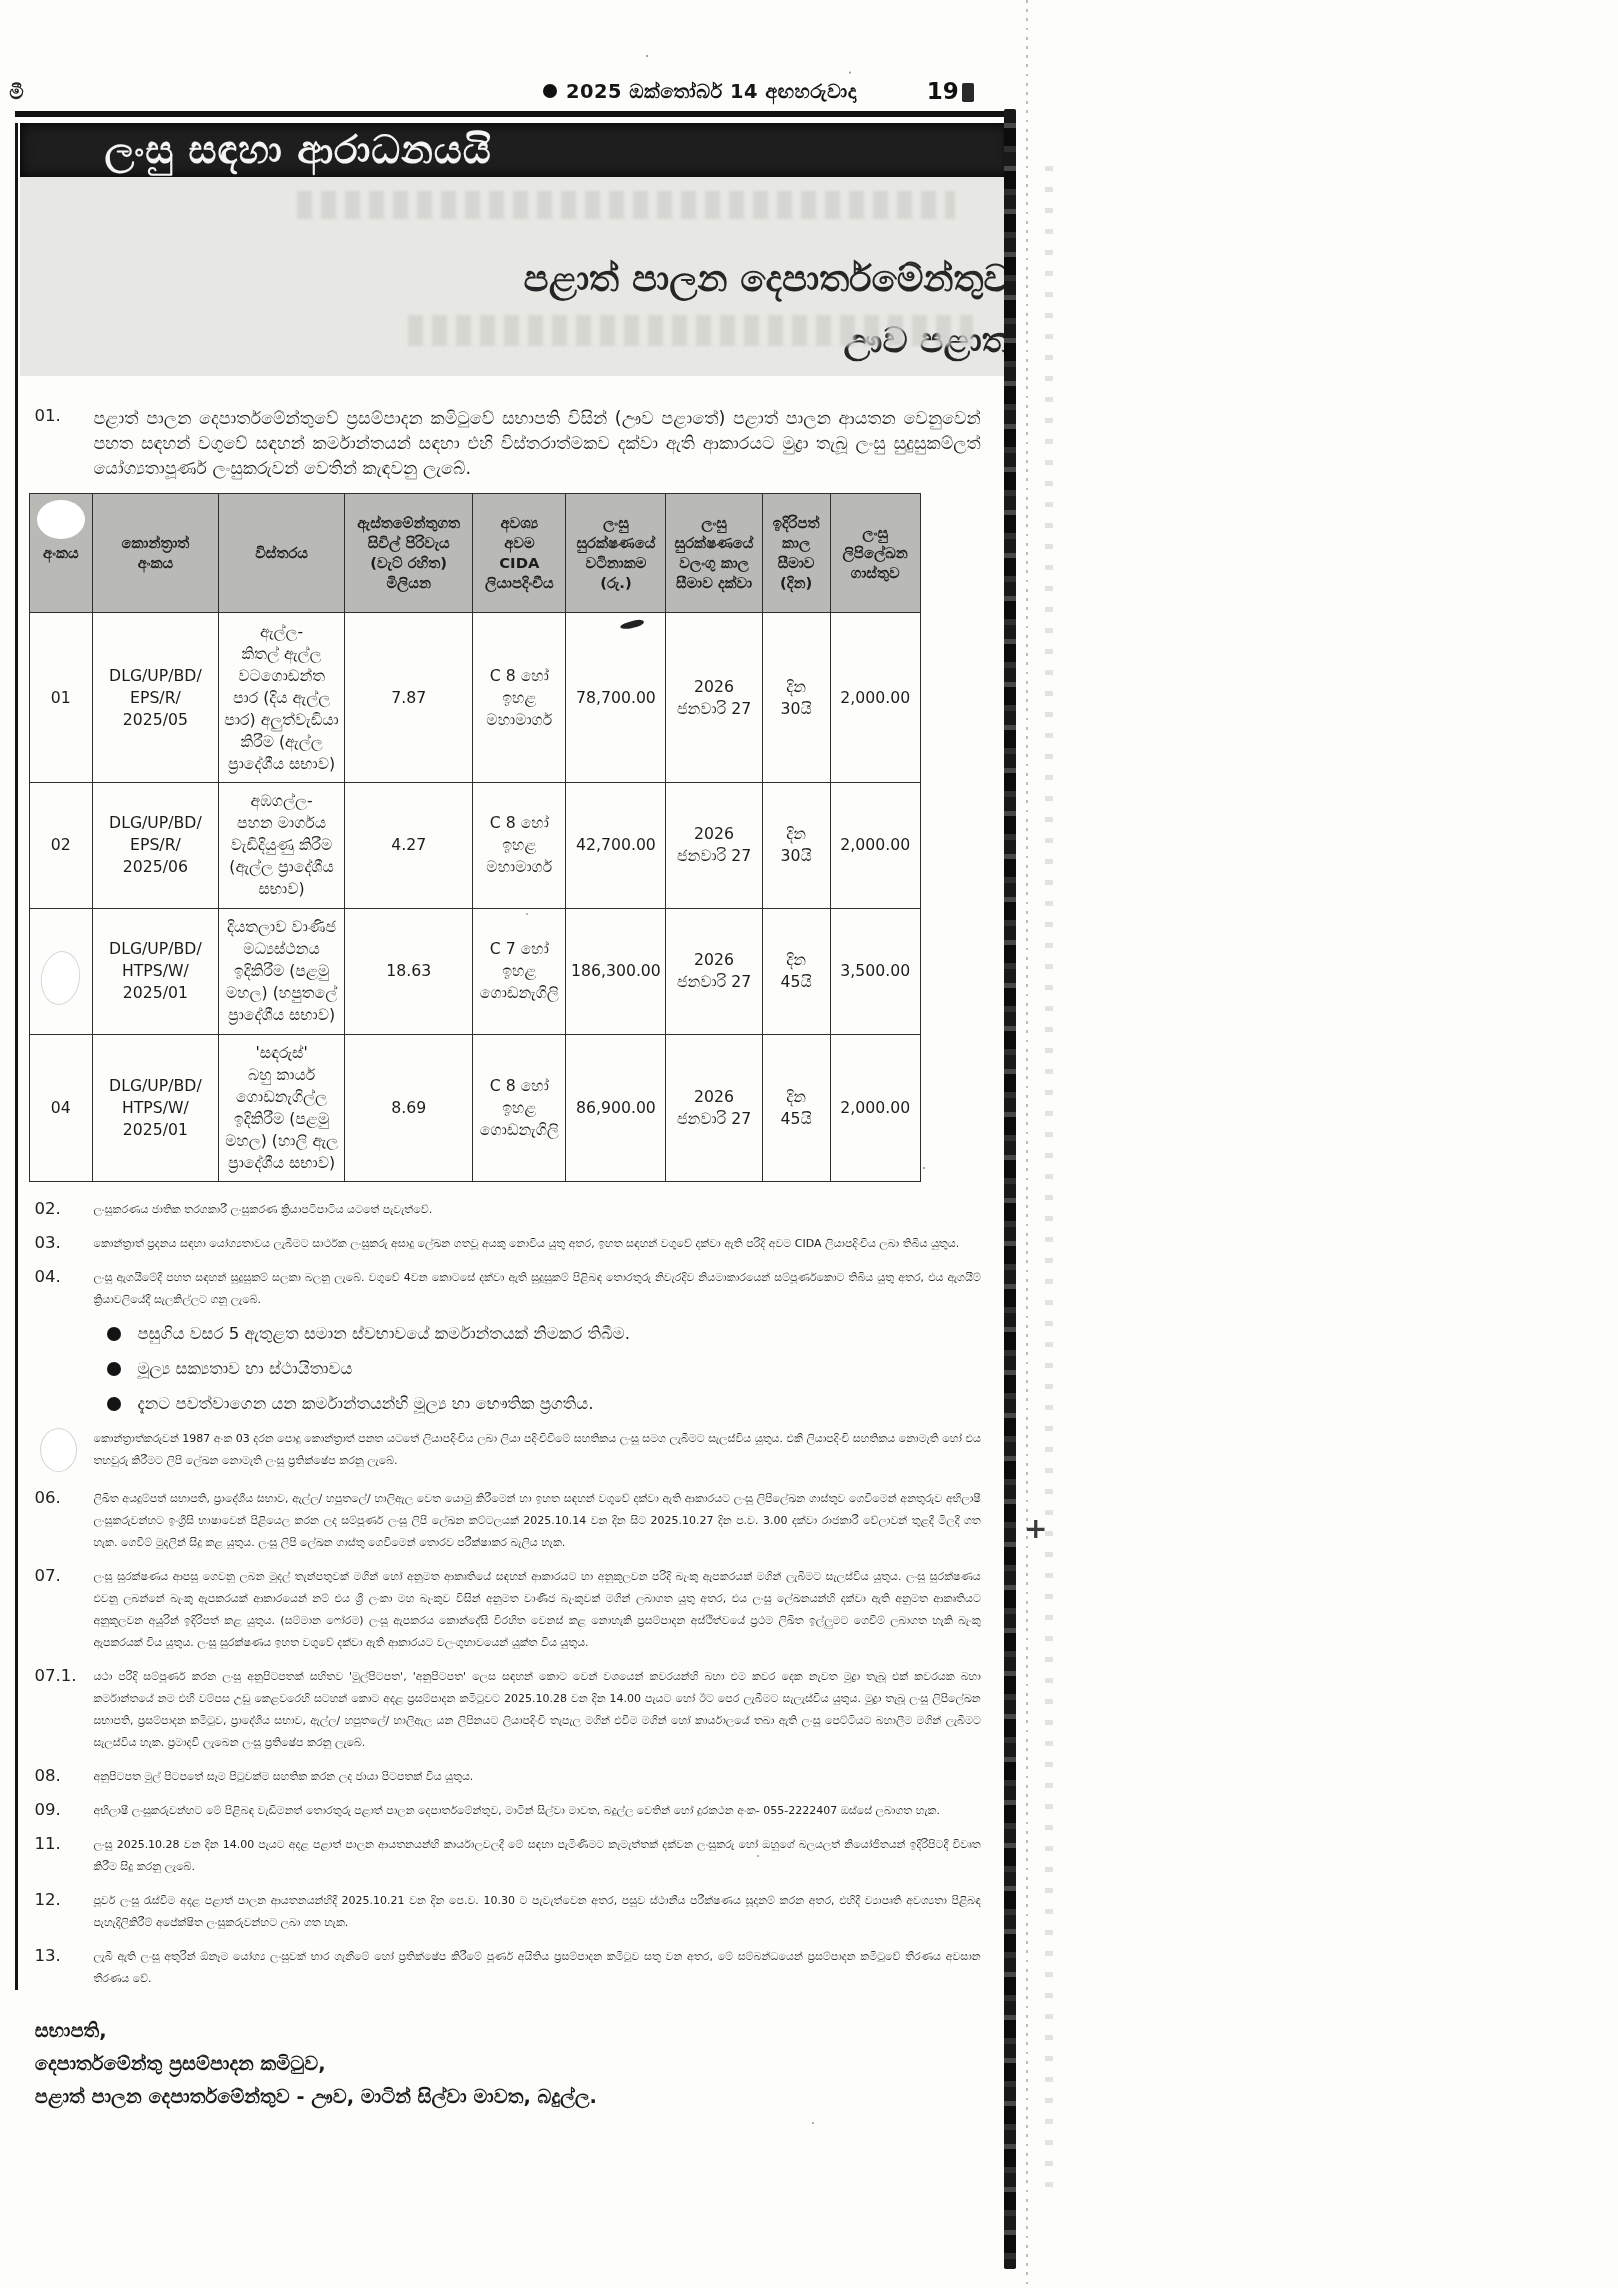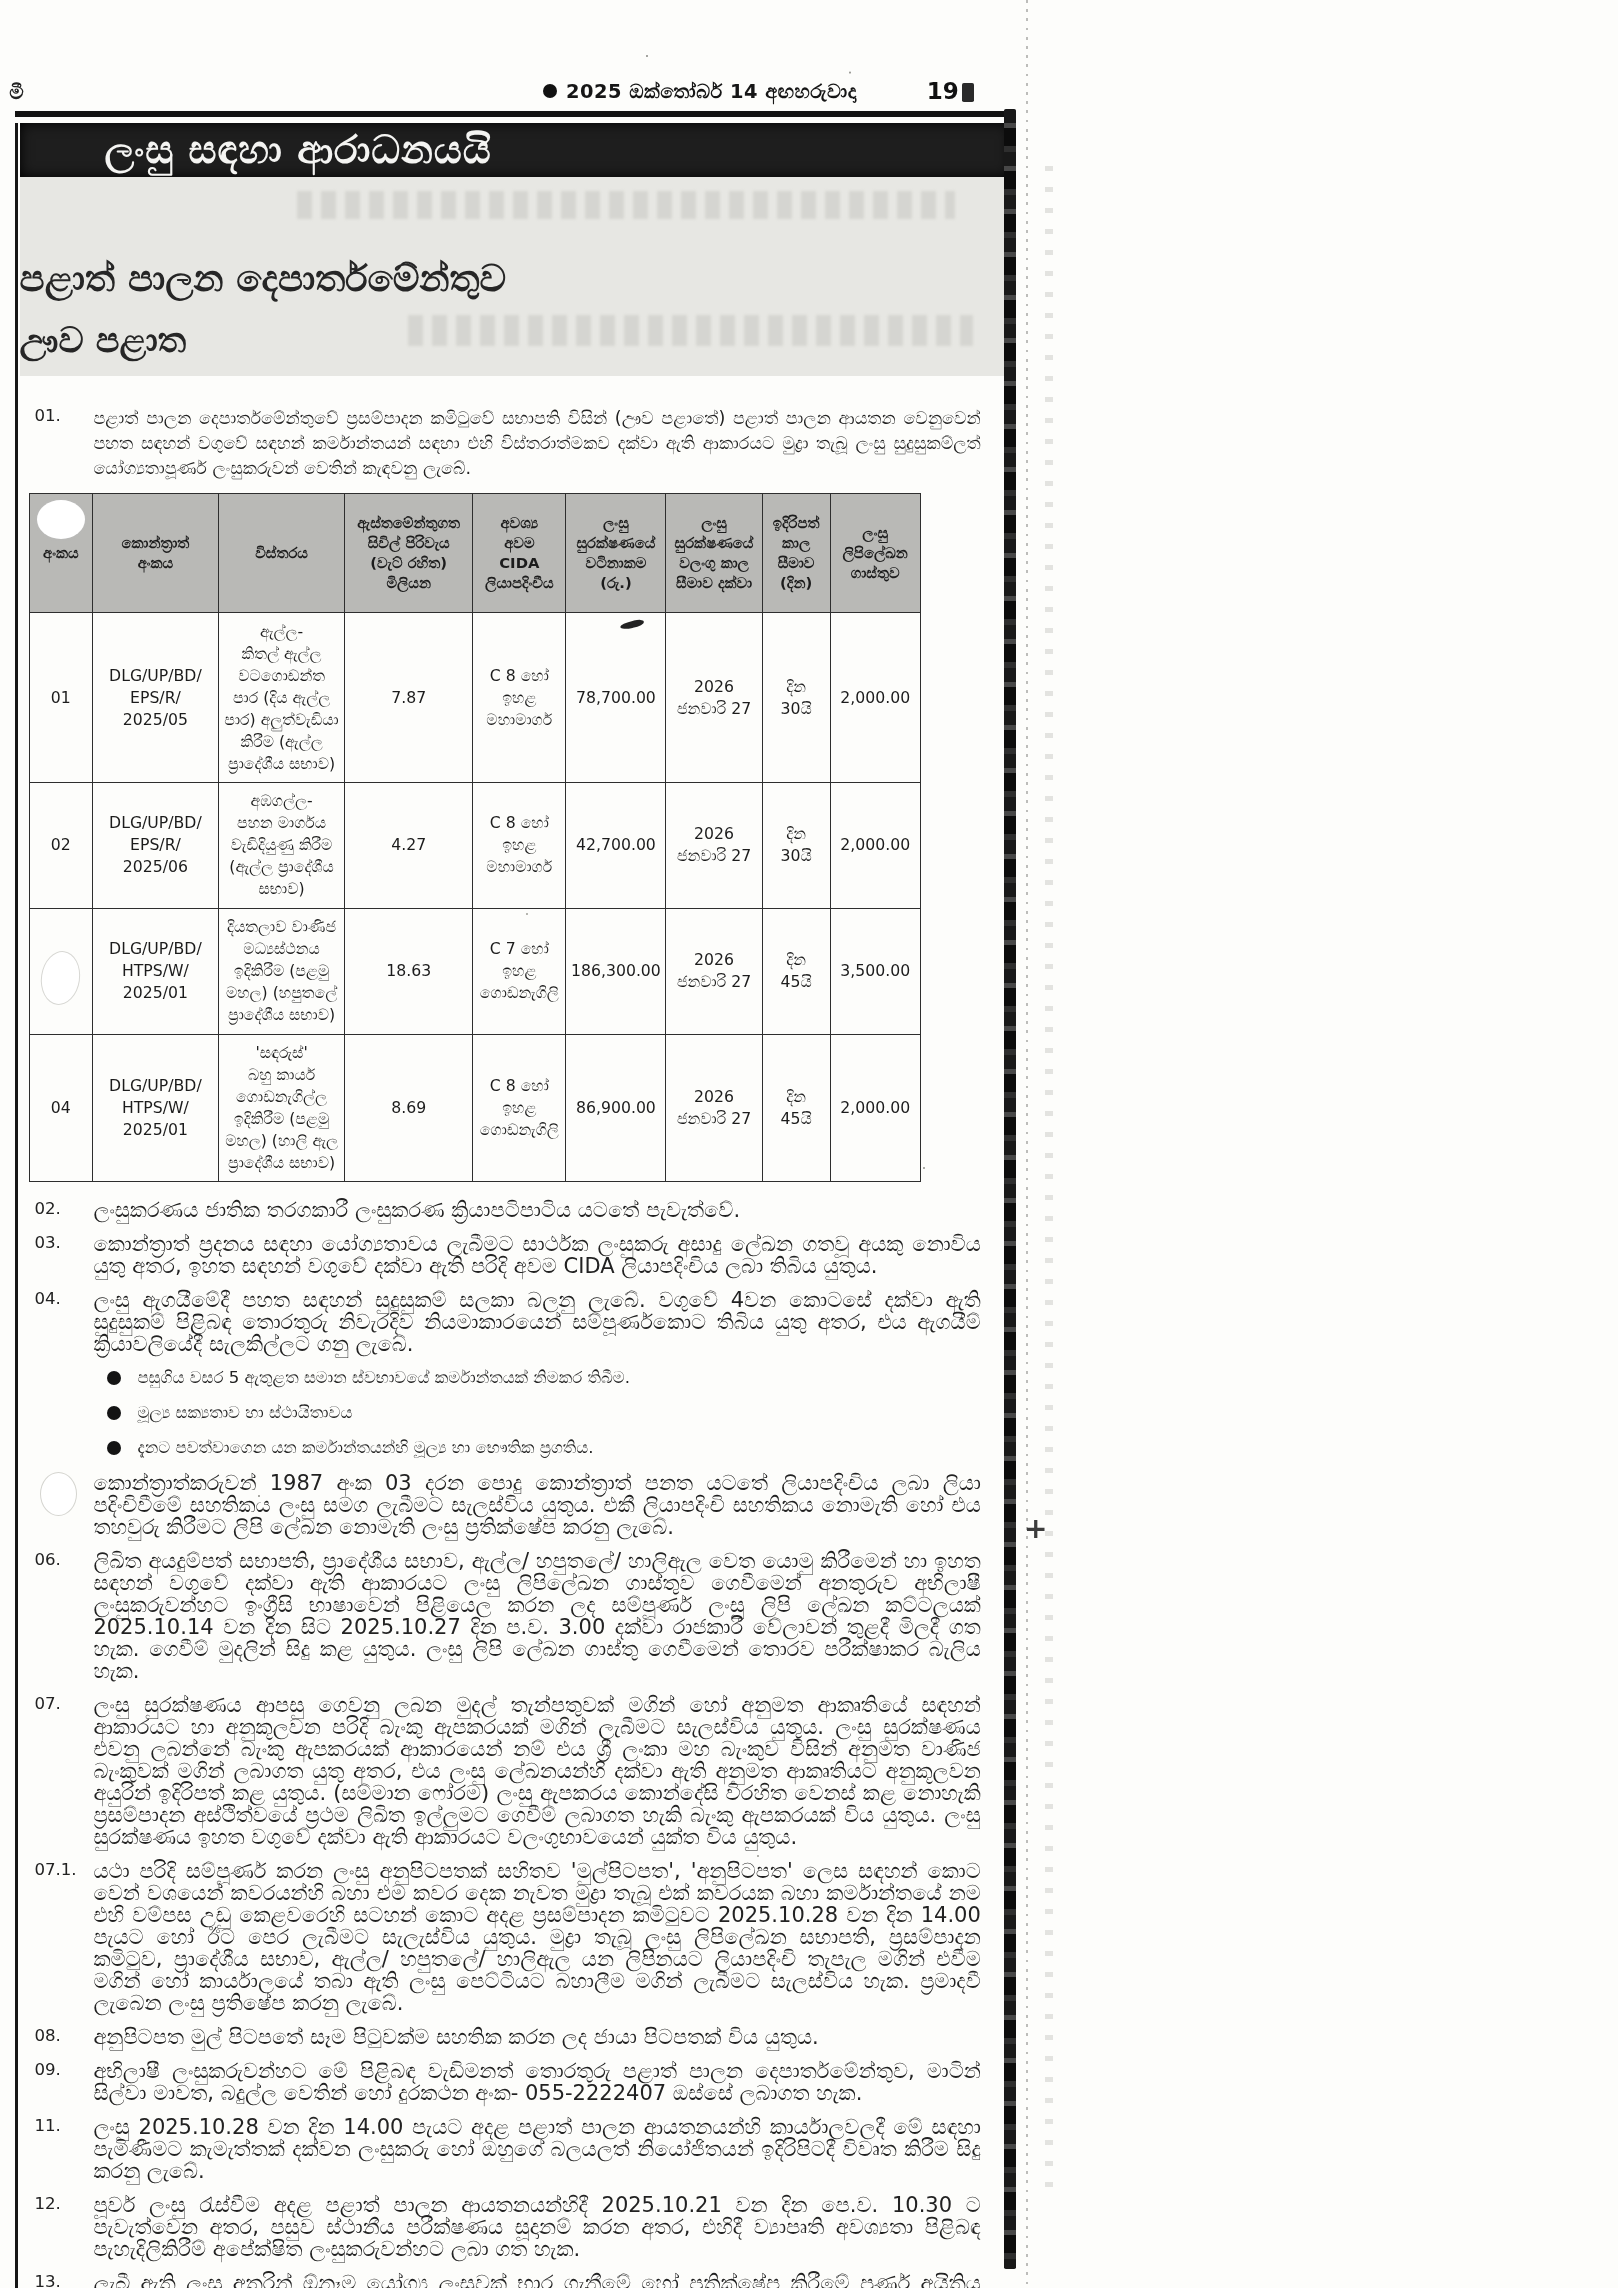--- a/index.html
+++ b/index.html
@@ -14,33 +14,33 @@
   .date-dot{display:inline-block;width:14px;height:14px;border-radius:50%;background:#111;margin-right:9.2px;}
   .mast-page{position:absolute;left:912px;top:0;font-weight:bold;font-size:23px;color:#111;}
   .page-chip{display:inline-block;width:12px;height:18.5px;background:#2a2a2a;vertical-align:middle;margin-left:2.8px;border-radius:1.8px;}
   .rule{height:6.5px;background:#121212;margin-top:4.6px;}
 
   
   .ad{border-left:3.7px solid #161616;margin-top:5.5px;position:relative;}
   .banner{height:54px;background:#1e1e1e;margin:0 3.7px 0 1.8px;display:flex;align-items:center;
           box-shadow:inset 0 0 13px #000;}
   .banner span{color:#f4f4f2;font-weight:bold;font-size:39px;padding-left:85px;letter-spacing:0.9px;}
-  .titles{background:#e7e7e3;margin:0 3.7px 0 1.8px;text-align:left;position:relative;
+  .titles{background:#e7e7e3;margin:0 3.7px 0 1.8px;text-align:right;position:relative;
           padding:78px 0 13px 0;}
   .ghost{position:absolute;background:repeating-linear-gradient(90deg,#d0d0cb 0 14.8px,rgba(208,208,203,0) 14.8px 24px);
          filter:blur(1.8px);opacity:.75;pointer-events:none;}
   .g1{left:277px;right:55px;top:14.8px;height:28px;}
   .g2{left:388px;right:37px;top:138px;height:31px;}
   .dept{font-size:37px;font-weight:bold;color:#262626;line-height:48px;}
   .prov{font-size:35px;font-weight:bold;color:#262626;line-height:46px;margin-top:14.8px;}
 
   
   .clause{display:flex;margin:0 0 12px 0;}
   .clause .num{flex:0 0 59px;padding-left:16.6px;font-size:16.6px;color:#222;}
-  .clause .txt{flex:1;font-size:21px;line-height:22px;text-align:justify;padding-right:33px;color:#222;}
+  .clause .txt{flex:1;font-size:11px;line-height:22px;text-align:justify;padding-right:33px;color:#222;}
   .intro-block{padding-top:30px;}
   .intro-block .txt{line-height:25px;font-size:17.5px;}
 
   
   table.tender{border-collapse:collapse;margin:3.7px 0 16.6px 11px;table-layout:fixed;width:892px;
                font-size:15.7px;color:#1c1c1c;}
   table.tender th,table.tender td{border:1.8px solid #2e2e2e;vertical-align:middle;padding:7.4px 4.6px;}
   table.tender th{background:#b9b9b6;font-weight:bold;text-align:center;height:103px;font-size:14.8px;line-height:20px;}
   table.tender td{text-align:center;line-height:22px;}
   td.left{text-align:left;padding-left:8.3px;}

